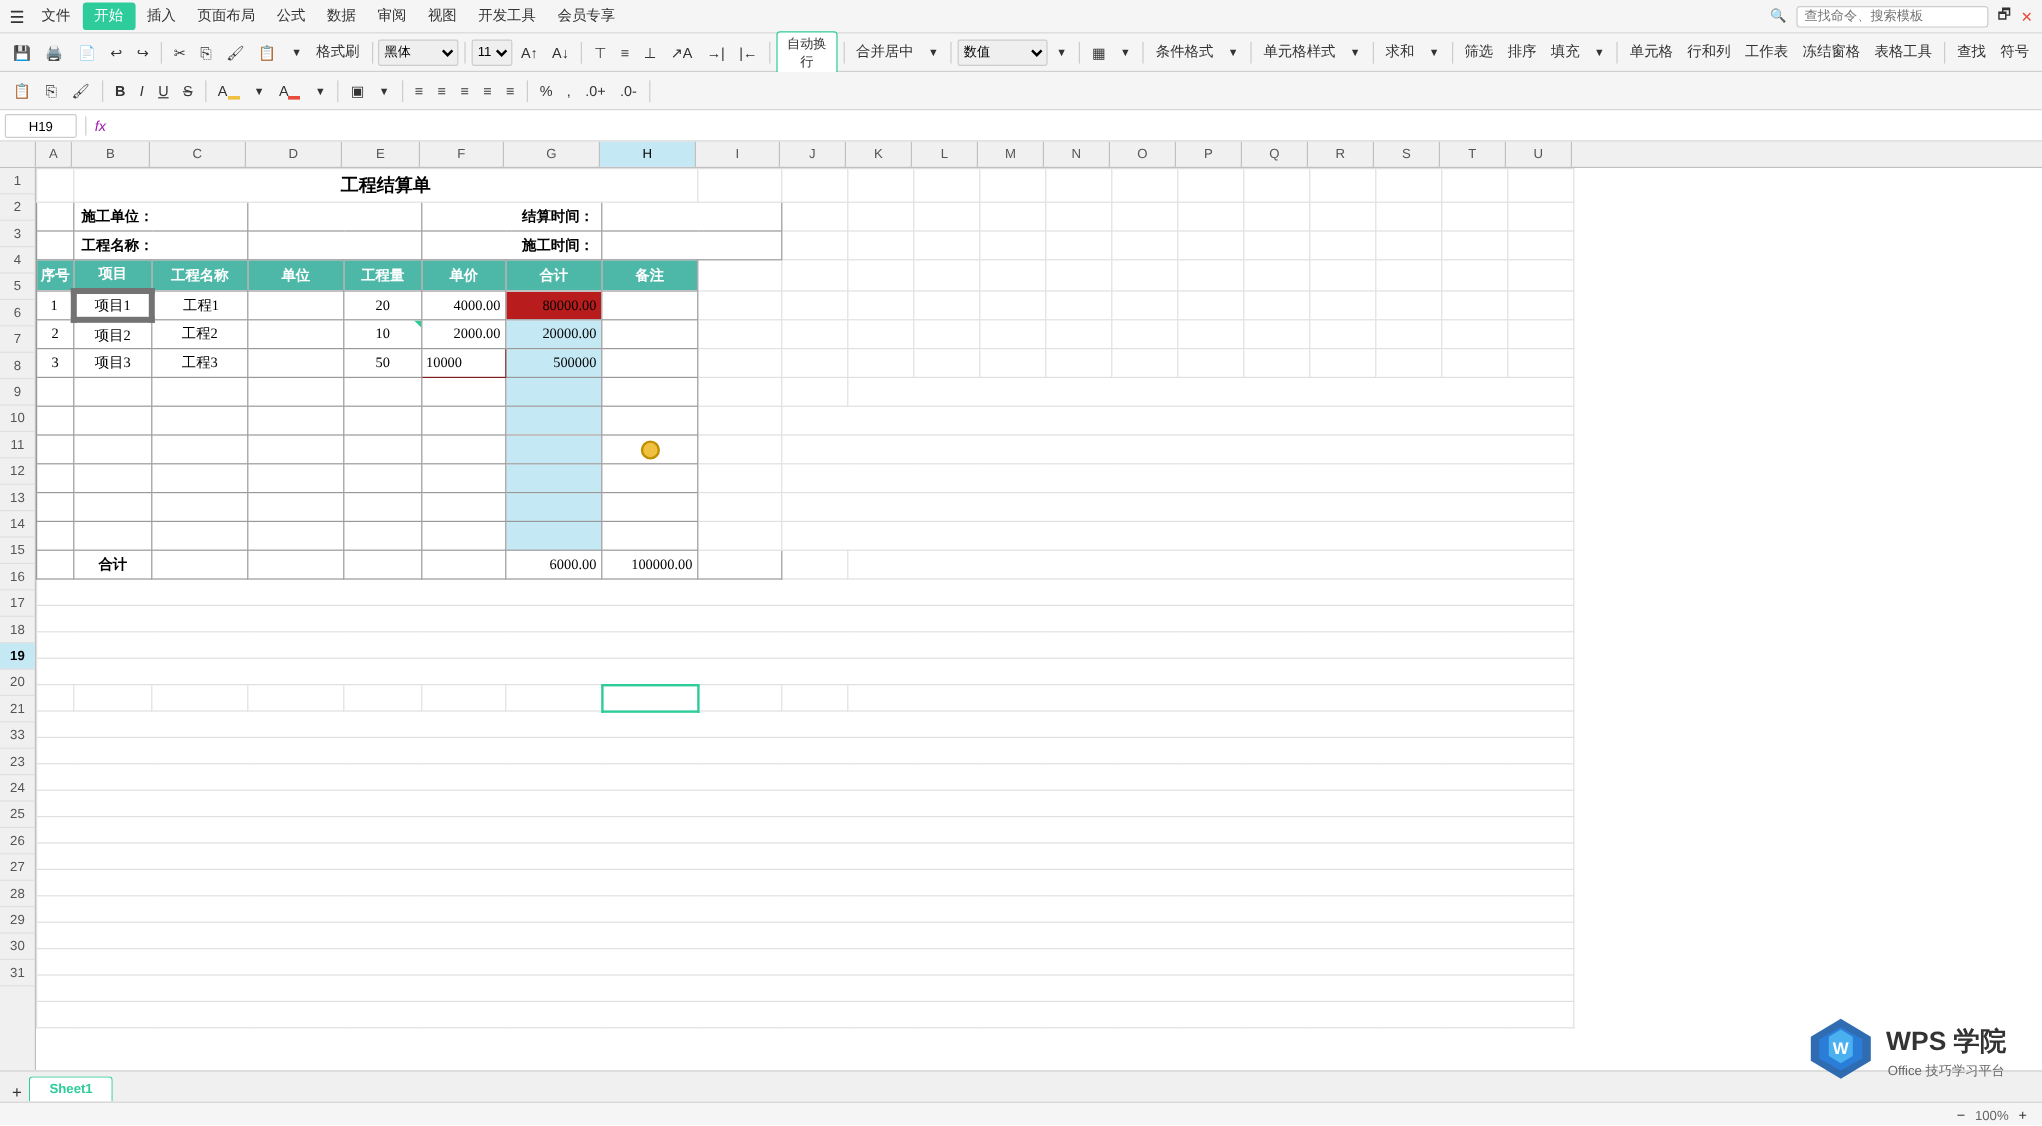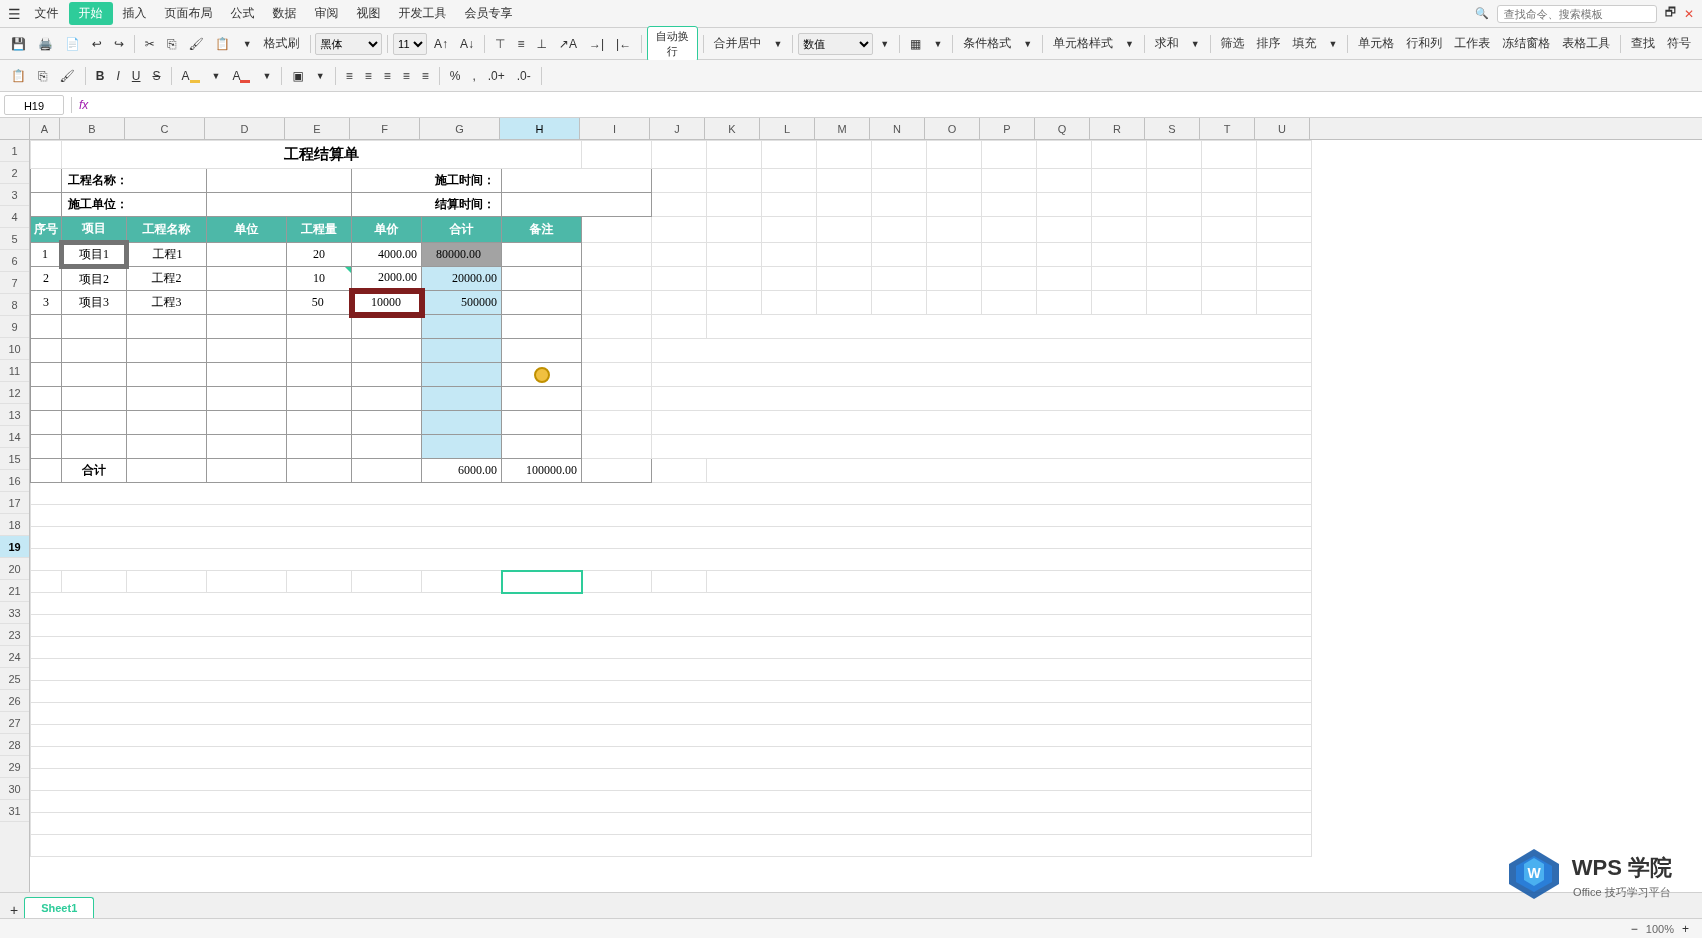--- a/index.html
+++ b/index.html
@@ -483,43 +483,43 @@
             <td style="border:1px solid #e0e0e0;"></td>
             <td style="border:1px solid #e0e0e0;"></td>
             <td style="border:1px solid #e0e0e0;"></td>
             <td style="border:1px solid #e0e0e0;"></td>
             <td style="border:1px solid #e0e0e0;"></td>
             <td style="border:1px solid #e0e0e0;"></td>
           </tr>
 
           <tr>
             <td style="border:1px solid #999; height:24px;"></td>
+            <td colspan="2" style="border:1px solid #999; font-weight:bold; padding-left:6px;">施工单位：</td>
+            <td colspan="2" style="border:1px solid #999;"></td>
+            <td colspan="2" style="border:1px solid #999; font-weight:bold; text-align:right; padding-right:6px;">结算时间：</td>
+            <td colspan="2" style="border:1px solid #999;"></td>
+            <td style="border:1px solid #e0e0e0;"></td>
+            <td style="border:1px solid #e0e0e0;"></td>
+            <td style="border:1px solid #e0e0e0;"></td>
+            <td style="border:1px solid #e0e0e0;"></td>
+            <td style="border:1px solid #e0e0e0;"></td>
+            <td style="border:1px solid #e0e0e0;"></td>
+            <td style="border:1px solid #e0e0e0;"></td>
+            <td style="border:1px solid #e0e0e0;"></td>
+            <td style="border:1px solid #e0e0e0;"></td>
+            <td style="border:1px solid #e0e0e0;"></td>
+            <td style="border:1px solid #e0e0e0;"></td>
+            <td style="border:1px solid #e0e0e0;"></td>
+          </tr>
+
+          <tr>
+            <td style="border:1px solid #999; height:24px;"></td>
             <td colspan="2" style="border:1px solid #999; font-weight:bold; padding-left:6px;">工程名称：</td>
             <td colspan="2" style="border:1px solid #999;"></td>
             <td colspan="2" style="border:1px solid #999; font-weight:bold; text-align:right; padding-right:6px;">施工时间：</td>
-            <td colspan="2" style="border:1px solid #999;"></td>
-            <td style="border:1px solid #e0e0e0;"></td>
-            <td style="border:1px solid #e0e0e0;"></td>
-            <td style="border:1px solid #e0e0e0;"></td>
-            <td style="border:1px solid #e0e0e0;"></td>
-            <td style="border:1px solid #e0e0e0;"></td>
-            <td style="border:1px solid #e0e0e0;"></td>
-            <td style="border:1px solid #e0e0e0;"></td>
-            <td style="border:1px solid #e0e0e0;"></td>
-            <td style="border:1px solid #e0e0e0;"></td>
-            <td style="border:1px solid #e0e0e0;"></td>
-            <td style="border:1px solid #e0e0e0;"></td>
-            <td style="border:1px solid #e0e0e0;"></td>
-          </tr>
-
-          <tr>
-            <td style="border:1px solid #999; height:24px;"></td>
-            <td colspan="2" style="border:1px solid #999; font-weight:bold; padding-left:6px;">施工单位：</td>
-            <td colspan="2" style="border:1px solid #999;"></td>
-            <td colspan="2" style="border:1px solid #999; font-weight:bold; text-align:right; padding-right:6px;">结算时间：</td>
             <td colspan="2" style="border:1px solid #999;"></td>
             <td style="border:1px solid #e0e0e0;"></td>
             <td style="border:1px solid #e0e0e0;"></td>
             <td style="border:1px solid #e0e0e0;"></td>
             <td style="border:1px solid #e0e0e0;"></td>
             <td style="border:1px solid #e0e0e0;"></td>
             <td style="border:1px solid #e0e0e0;"></td>
             <td style="border:1px solid #e0e0e0;"></td>
             <td style="border:1px solid #e0e0e0;"></td>
             <td style="border:1px solid #e0e0e0;"></td>
@@ -552,21 +552,21 @@
             <td style="border:1px solid #e0e0e0;"></td>
           </tr>
 
           <tr>
             <td style="border:1px solid #999; height:24px; text-align:center;">1</td>
             <td style="border:5px solid #737373; text-align:center;">项目1</td>
             <td style="border:1px solid #999; text-align:center;">工程1</td>
             <td style="border:1px solid #999;"></td>
             <td style="border:1px solid #999; text-align:center;">20</td>
             <td style="border:1px solid #999; text-align:right; padding-right:4px;">4000.00</td>
-            <td style="border:1px solid #999; text-align:right; padding-right:20px; background:#a3a3a3;">80000.00</td>
+            <td style="border:1px solid #999; text-align:right; padding-right:4px; background:#b91c1c;">80000.00</td>
             <td style="border:1px solid #999;"></td>
             <td style="border:1px solid #e0e0e0;"></td>
             <td style="border:1px solid #e0e0e0;"></td>
             <td style="border:1px solid #e0e0e0;"></td>
             <td style="border:1px solid #e0e0e0;"></td>
             <td style="border:1px solid #e0e0e0;"></td>
             <td style="border:1px solid #e0e0e0;"></td>
             <td style="border:1px solid #e0e0e0;"></td>
             <td style="border:1px solid #e0e0e0;"></td>
             <td style="border:1px solid #e0e0e0;"></td>
@@ -602,21 +602,21 @@
             <td style="border:1px solid #e0e0e0;"></td>
             <td style="border:1px solid #e0e0e0;"></td>
           </tr>
 
           <tr>
             <td style="border:1px solid #999; height:24px; text-align:center;">3</td>
             <td style="border:1px solid #999; text-align:center;">项目3</td>
             <td style="border:1px solid #999; text-align:center;">工程3</td>
             <td style="border:1px solid #999;"></td>
             <td style="border:1px solid #999; text-align:center;">50</td>
-            <td style="border:6px solid #7f1d1d; text-align:center; padding-right:4px;">10000</td>
+            <td style="border:1px solid #7f1d1d; text-align:left; padding-right:4px;">10000</td>
             <td style="border:1px solid #999; text-align:right; padding-right:4px; background:#c5e8f5;">500000</td>
             <td style="border:1px solid #999;"></td>
             <td style="border:1px solid #e0e0e0;"></td>
             <td style="border:1px solid #e0e0e0;"></td>
             <td style="border:1px solid #e0e0e0;"></td>
             <td style="border:1px solid #e0e0e0;"></td>
             <td style="border:1px solid #e0e0e0;"></td>
             <td style="border:1px solid #e0e0e0;"></td>
             <td style="border:1px solid #e0e0e0;"></td>
             <td style="border:1px solid #e0e0e0;"></td>

